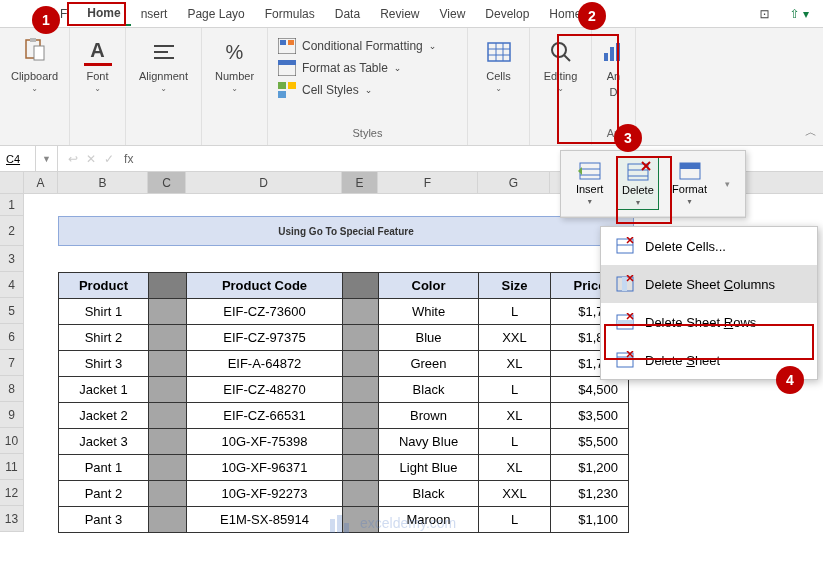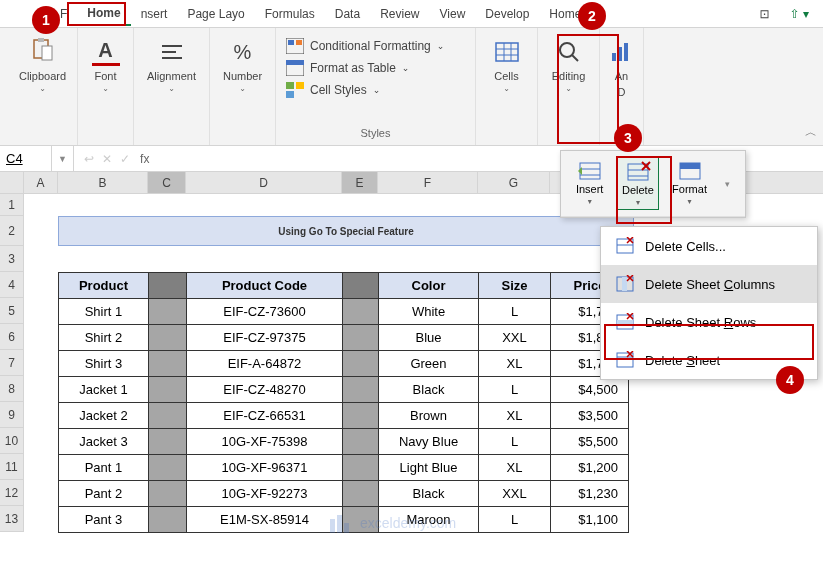--- a/index.html
+++ b/index.html
@@ -21,21 +21,21 @@
     .ribbon-btn-label { font-size: 11px; color: #444; margin-top: 4px; }
     .dropdown-arrow { font-size: 8px; color: #666; margin-top: 2px; }
     .collapse-btn { position: absolute; right: 6px; bottom: 4px; font-size: 12px; color: #666; cursor: pointer; }
     
     
     .styles-col { display: flex; flex-direction: column; padding: 6px 10px; gap: 6px; }
     .styles-item { display: flex; align-items: center; gap: 6px; font-size: 12px; color: #444; cursor: pointer; }
     
     
     .formula-row { height: 26px; border-bottom: 1px solid #d4d4d4; display: flex; align-items: center; background: #fff; }
-    .name-box { width: 52px; padding: 0 6px; font-size: 13px; border-right: 1px solid #d4d4d4; height: 100%; display: flex; align-items: center; text-decoration: underline; }
+    .name-box { width: 36px; padding: 0 6px; font-size: 11px; border-right: 1px solid #d4d4d4; height: 100%; display: flex; align-items: center; text-decoration: underline; }
     .fx-controls { display: flex; align-items: center; gap: 8px; padding: 0 10px; font-size: 12px; color: #888; }
     .fx-label { font-size: 12px; color: #666; }
     
     
     .col-headers { height: 22px; display: flex; background: #e6e6e6; border-bottom: 1px solid #d4d4d4; }
     .row-head-spacer { width: 24px; border-right: 1px solid #d4d4d4; background: #e6e6e6; }
     .col-head { border-right: 1px solid #d4d4d4; text-align: center; font-size: 12px; color: #444; line-height: 22px; }
     .col-head.selected { background: #bfbfbf; }
     
     
@@ -98,21 +98,21 @@
   <div class="tab">View</div>
   <div class="tab">Develop</div>
   <div class="tab">Home</div>
   <div class="tabs-right">
     <span>⊡</span>
     <span style="color:#107c41;">⇧ ▾</span>
   </div>
 </div>
 
 <div class="ribbon">
-  <div class="ribbon-group" style="width:70px;margin-left:8px;">
+  <div class="ribbon-group" style="width:70px;">
     <div class="ribbon-btn">
       <span class="ribbon-icon">
           <svg width="26" height="28">
             <rect x="4" y="2" width="14" height="18" fill="none" stroke="#a56a3a" stroke-width="1.5"></rect>
             <rect x="8" y="0" width="6" height="4" fill="#b8b8b8"></rect>
             <rect x="12" y="8" width="10" height="14" fill="#fff" stroke="#888"></rect>
           </svg>
         </span>
       <span class="ribbon-btn-label">Clipboard</span>
       <span class="dropdown-arrow">⌄</span>

